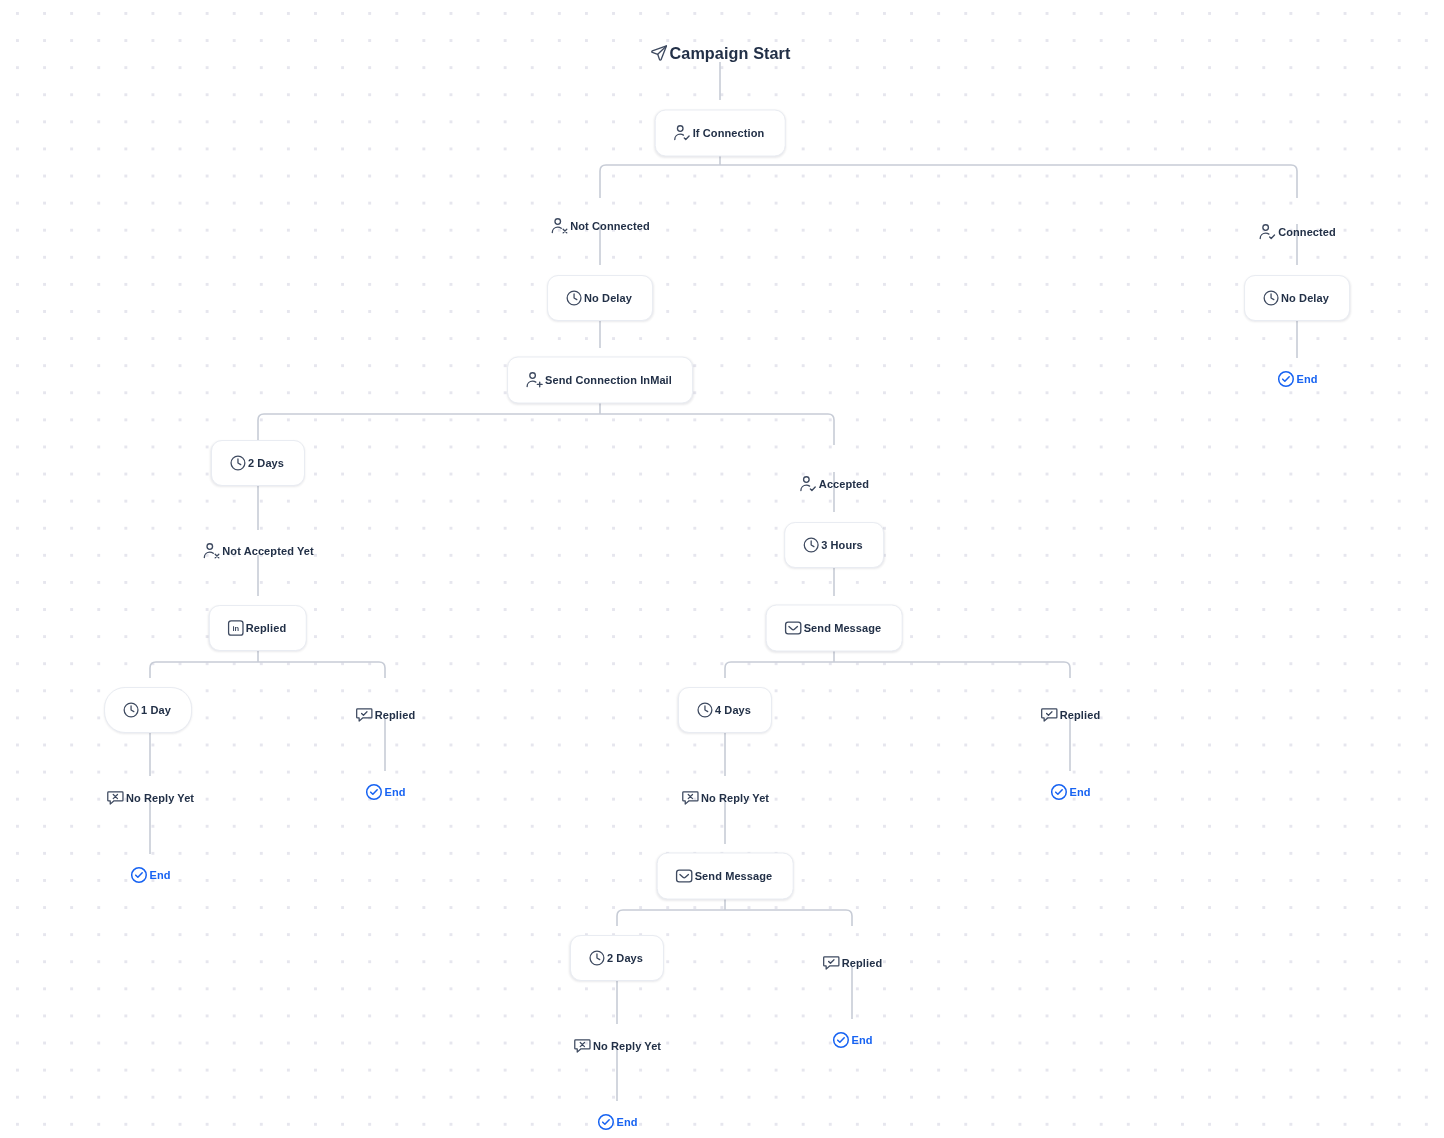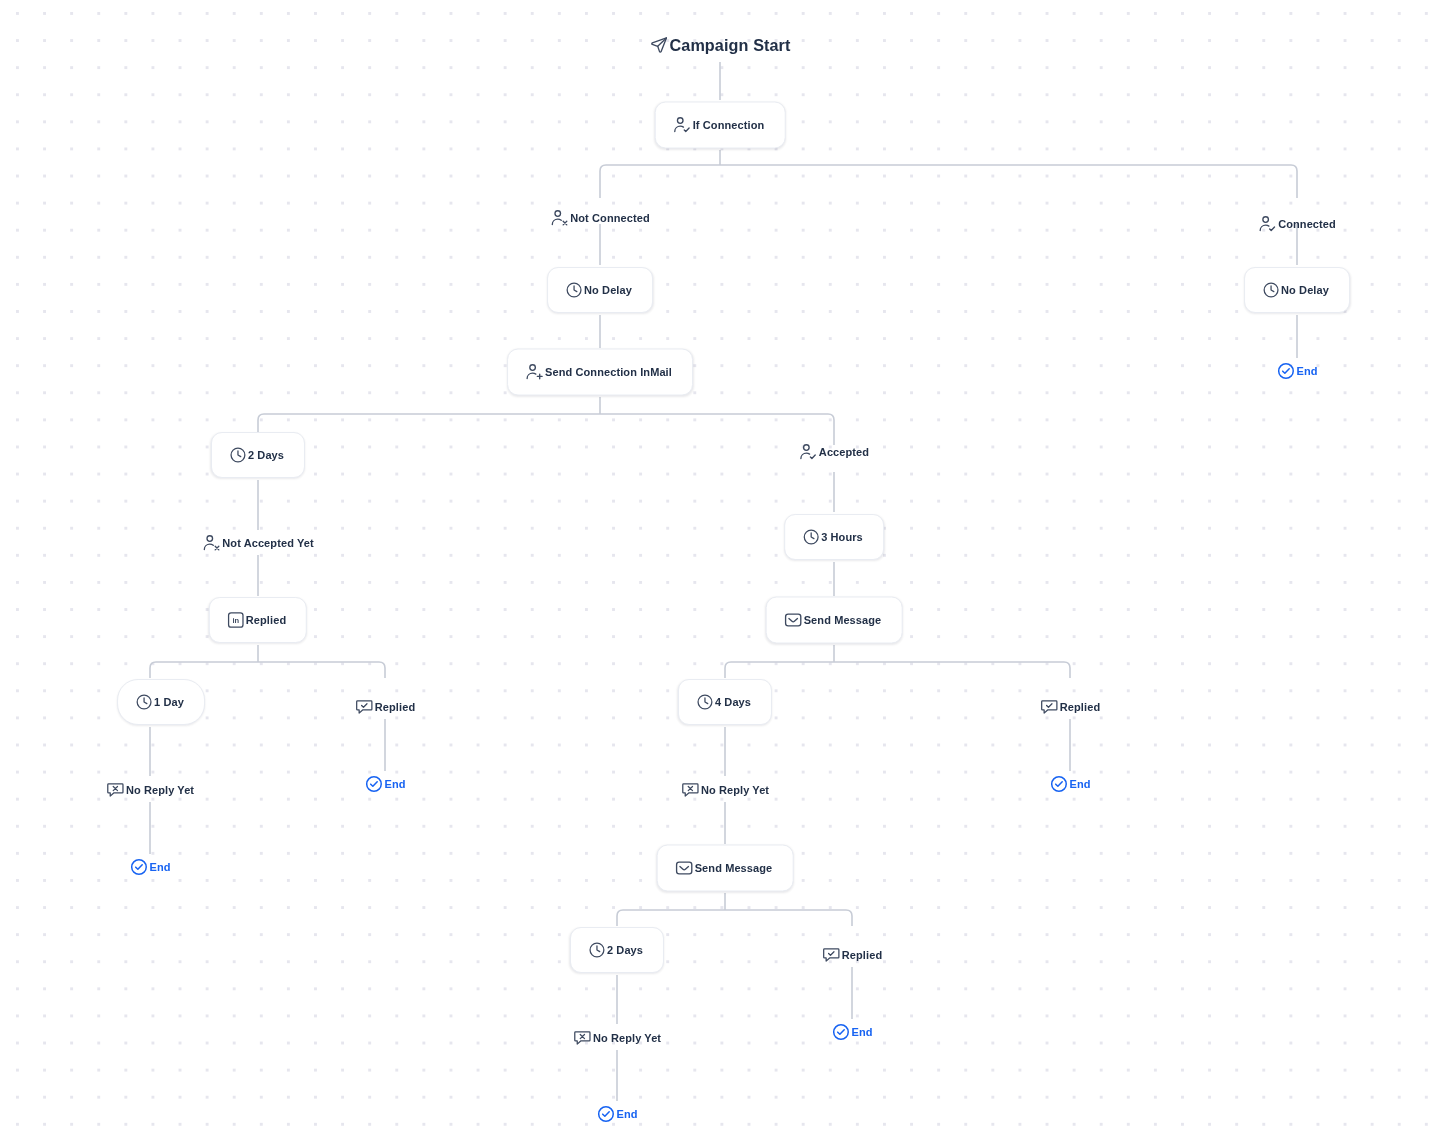--- a/index.html
+++ b/index.html
@@ -29,20 +29,21 @@
 
   
   .node {
     position: absolute;
     display: flex;
     align-items: center;
     gap: 1px;
     box-sizing: border-box;
     transform: translate(-50%, -50%);
     white-space: nowrap;
+    margin-top: 8px;
   }
   .node.boxed {
     background: #ffffff;
     border: 1px solid #e9ecf2;
     border-radius: 11px;
     padding: 13px 20px 13px 17px;
     box-shadow: 0 1px 2px rgba(16,24,40,.05), 0 1px 3px rgba(16,24,40,.04);
   }
   .node .label {
     font-size: 11px;
@@ -206,21 +207,21 @@
       </div>
       <div class="node boxed" style="left: 258px; top: 455px;">
         <span class="ico">
           <svg width="18" height="18" viewBox="0 0 24 24" fill="none" stroke="#3e4a60" stroke-width="1.7" stroke-linecap="round" stroke-linejoin="round">
       <circle cx="12" cy="12" r="9.2"></circle>
             <path d="M12 6.6V12l3.7 2.2"></path>
           </svg>
         </span>
         <span class="label">2 Days</span>
       </div>
-      <div class="node plain" style="left: 834px; top: 452px; text-align: right;">
+      <div class="node plain" style="left: 834px; top: 476px; text-align: right;">
         <span class="ico">
           <svg width="19" height="19" viewBox="0 0 24 24" fill="none" stroke="#3e4a60" stroke-width="1.7" stroke-linecap="round" stroke-linejoin="round">
       <circle cx="9.5" cy="6.4" r="3.5"></circle>
       <path d="M2.6 20.2c0-3.9 3.1-6.7 6.9-6.7 1.6 0 3 .4 4.1 1.2"></path>
       <path d="M14.6 18.4l1.9 1.9 4.2-4.4"></path>
           </svg>
         </span>
         <span class="label">Accepted</span>
       </div>
       <div class="node plain" style="left: 258px; top: 543px;">
@@ -253,21 +254,21 @@
       </div>
       <div class="node boxed" style="left: 834px; top: 620px;">
         <span class="ico">
           <svg width="19" height="19" viewBox="0 0 24 24" fill="none" stroke="#3e4a60" stroke-width="1.7" stroke-linecap="round" stroke-linejoin="round">
       <rect x="2.4" y="4.6" width="19.2" height="14.8" rx="3.2"></rect>
       <path d="M6.6 10.2l3.9 3.5c.9.8 2.1.8 3 0l3.9-3.5"></path>
           </svg>
         </span>
         <span class="label">Send Message</span>
       </div>
-      <div class="node boxed" style="left: 161px; top: 702px; border-radius: 21px;">
+      <div class="node boxed" style="left: 148px; top: 702px; border-radius: 21px;">
         <span class="ico">
           <svg width="18" height="18" viewBox="0 0 24 24" fill="none" stroke="#3e4a60" stroke-width="1.7" stroke-linecap="round" stroke-linejoin="round">
       <circle cx="12" cy="12" r="9.2"></circle>
             <path d="M12 6.6V12l3.7 2.2"></path>
           </svg>
         </span>
         <span class="label">1 Day</span>
       </div>
       <div class="node plain" style="left: 385px; top: 707px;">
         <span class="ico">

